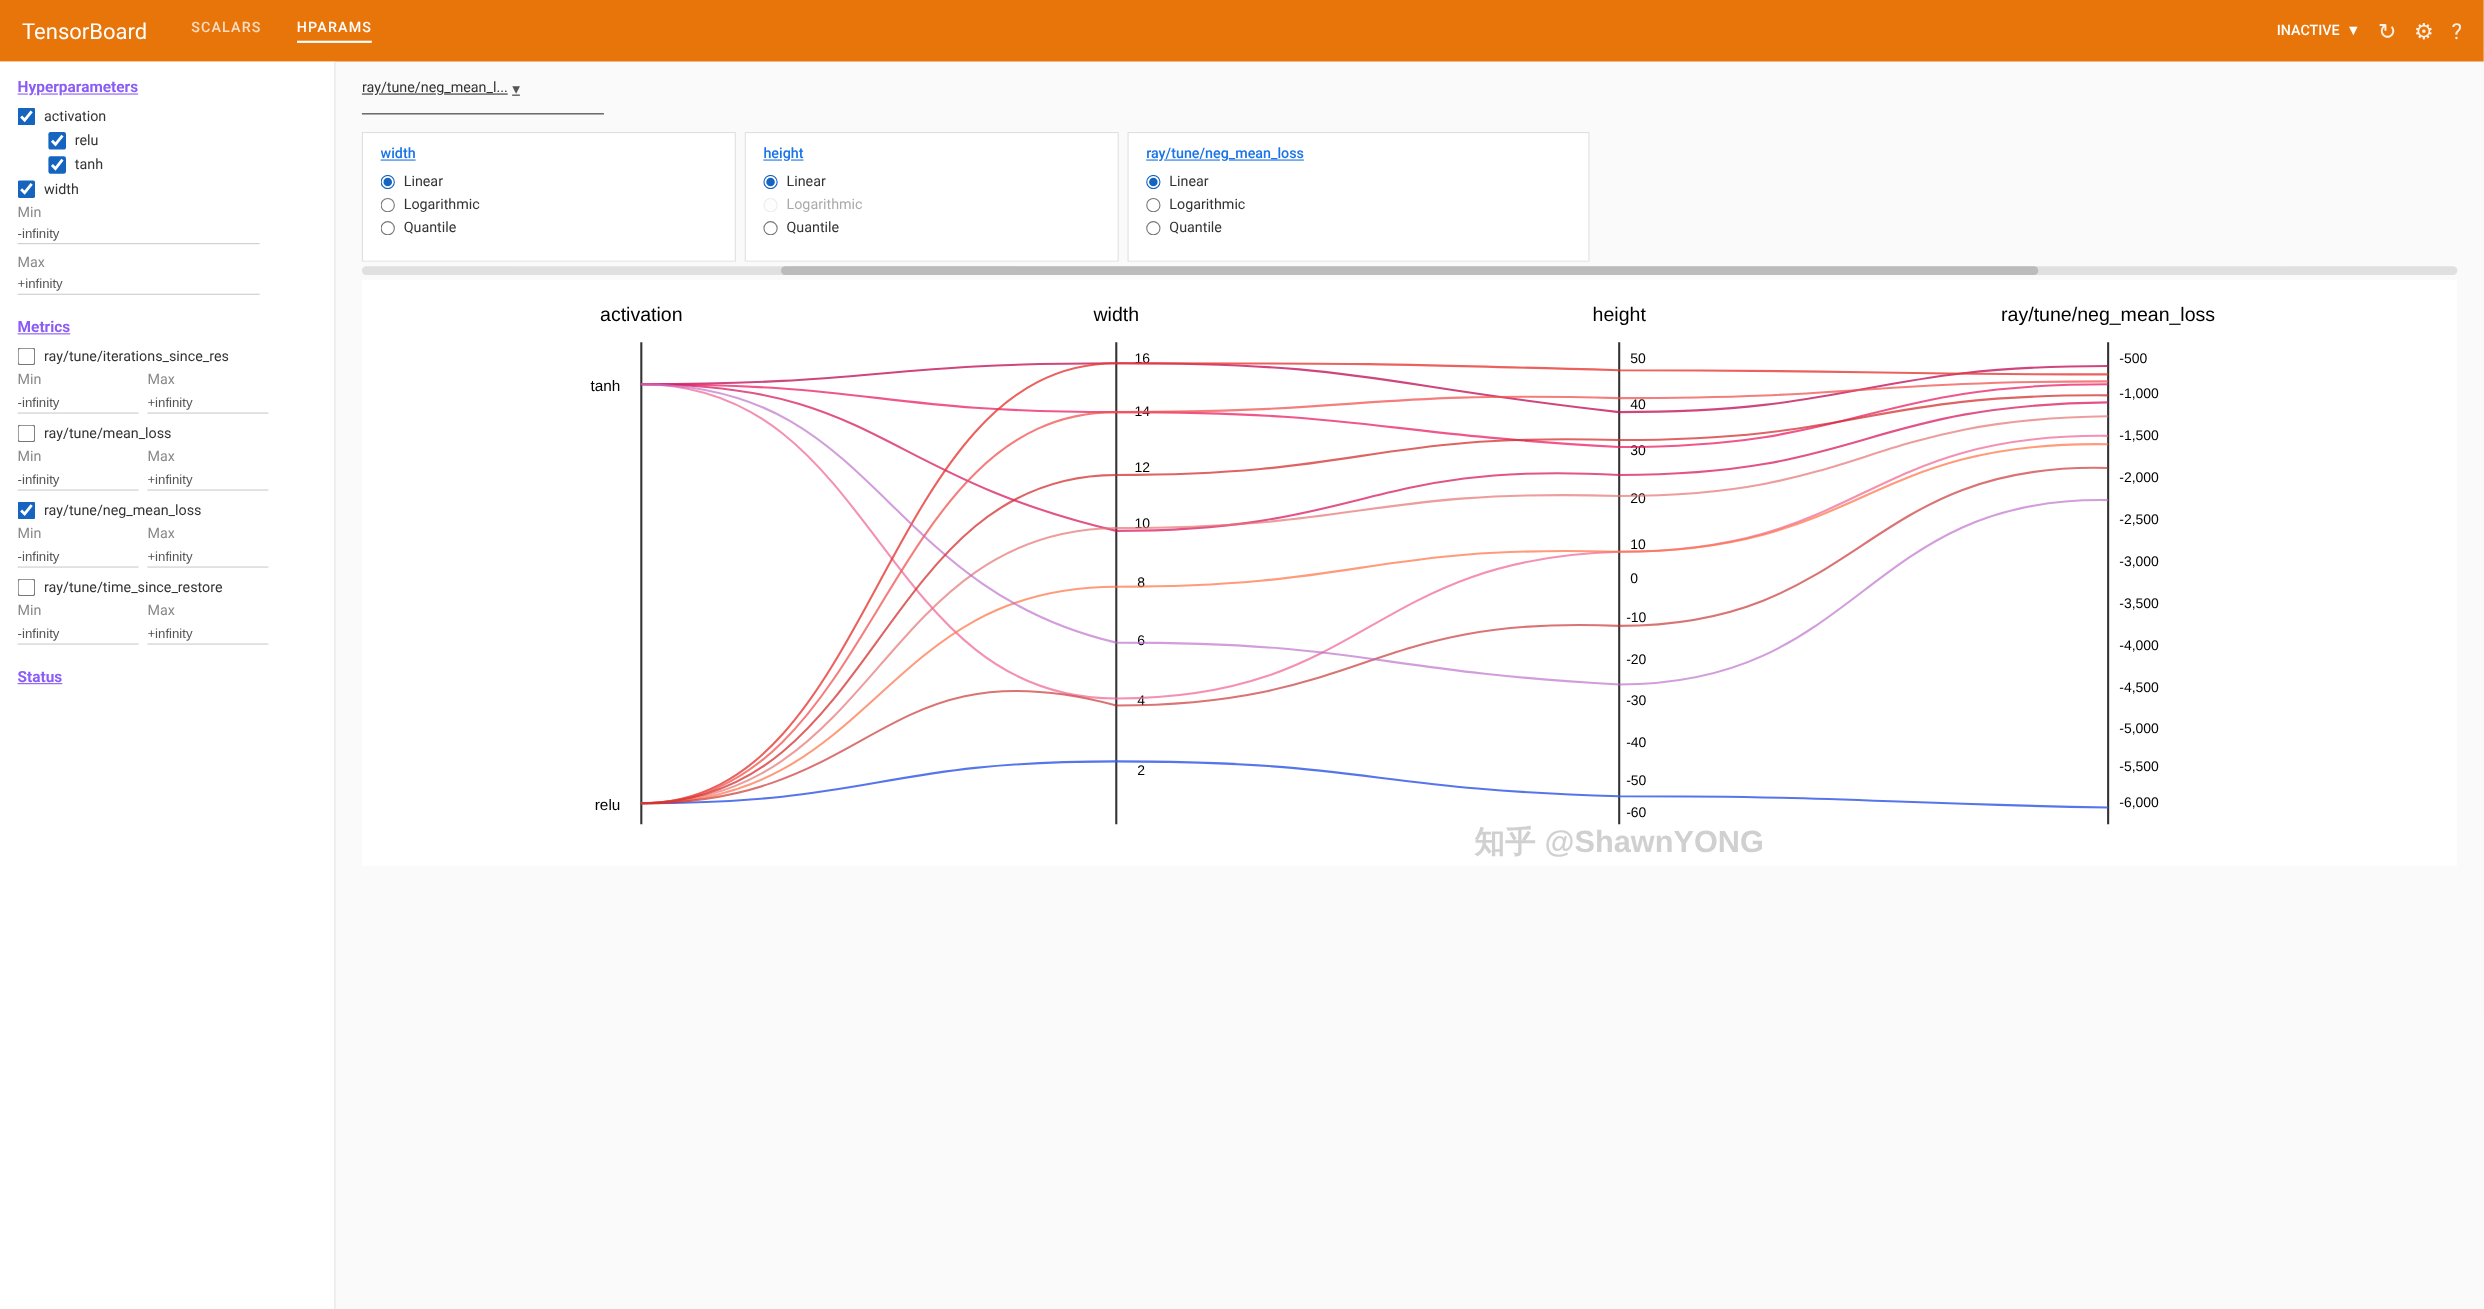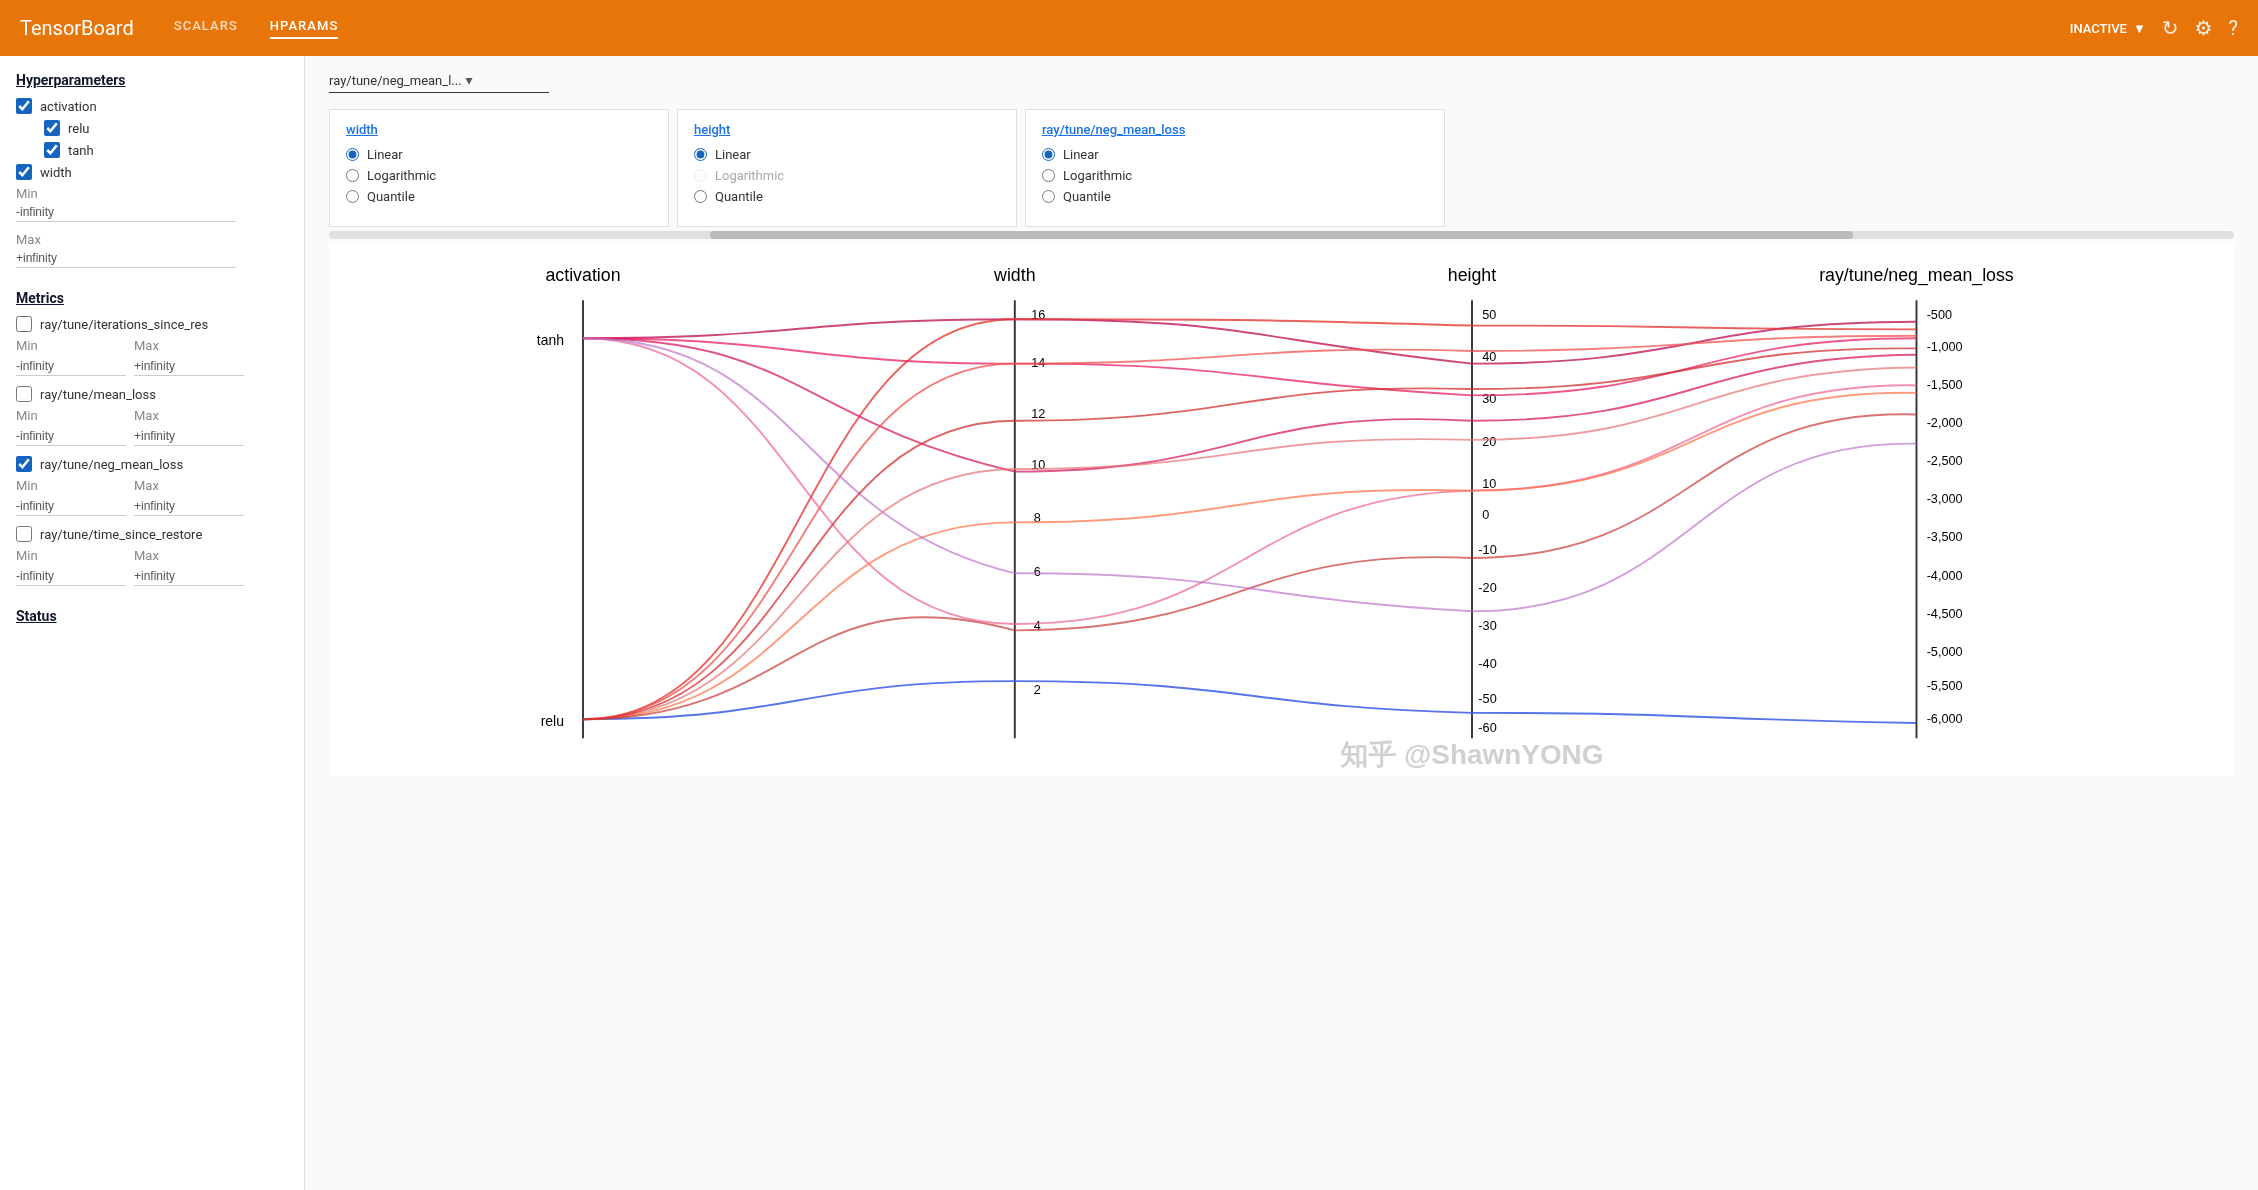--- a/index.html
+++ b/index.html
@@ -74,21 +74,21 @@
       width: 305px;
       background: white;
       border-right: 1px solid #e0e0e0;
       overflow-y: auto;
       padding: 16px 16px;
       flex-shrink: 0;
     }
     .sidebar-section-title {
       font-weight: 700;
       font-size: 14px;
-      color: #0f172a;
+      color: #8b5cf6;
       margin-bottom: 10px;
       text-decoration: underline;
     }
     .checkbox-row {
       display: flex;
       align-items: center;
       gap: 8px;
       margin-bottom: 6px;
       font-size: 13px;
     }
@@ -178,22 +178,23 @@
       font-size: 12px;
       color: #666;
       margin-bottom: 4px;
     }
     .color-by-dropdown {
       display: flex;
       align-items: center;
       gap: 4px;
       border-bottom: 1px solid #333;
       width: 220px;
-      padding-bottom: 4px;
+      padding-bottom: 14px;
       cursor: pointer;
+      text-decoration: underline;
     }
     .color-by-dropdown span {
       font-size: 13px;
       color: #333;
     }
     .color-by-dropdown .arrow {
       color: #555;
       font-size: 14px;
     }
 

